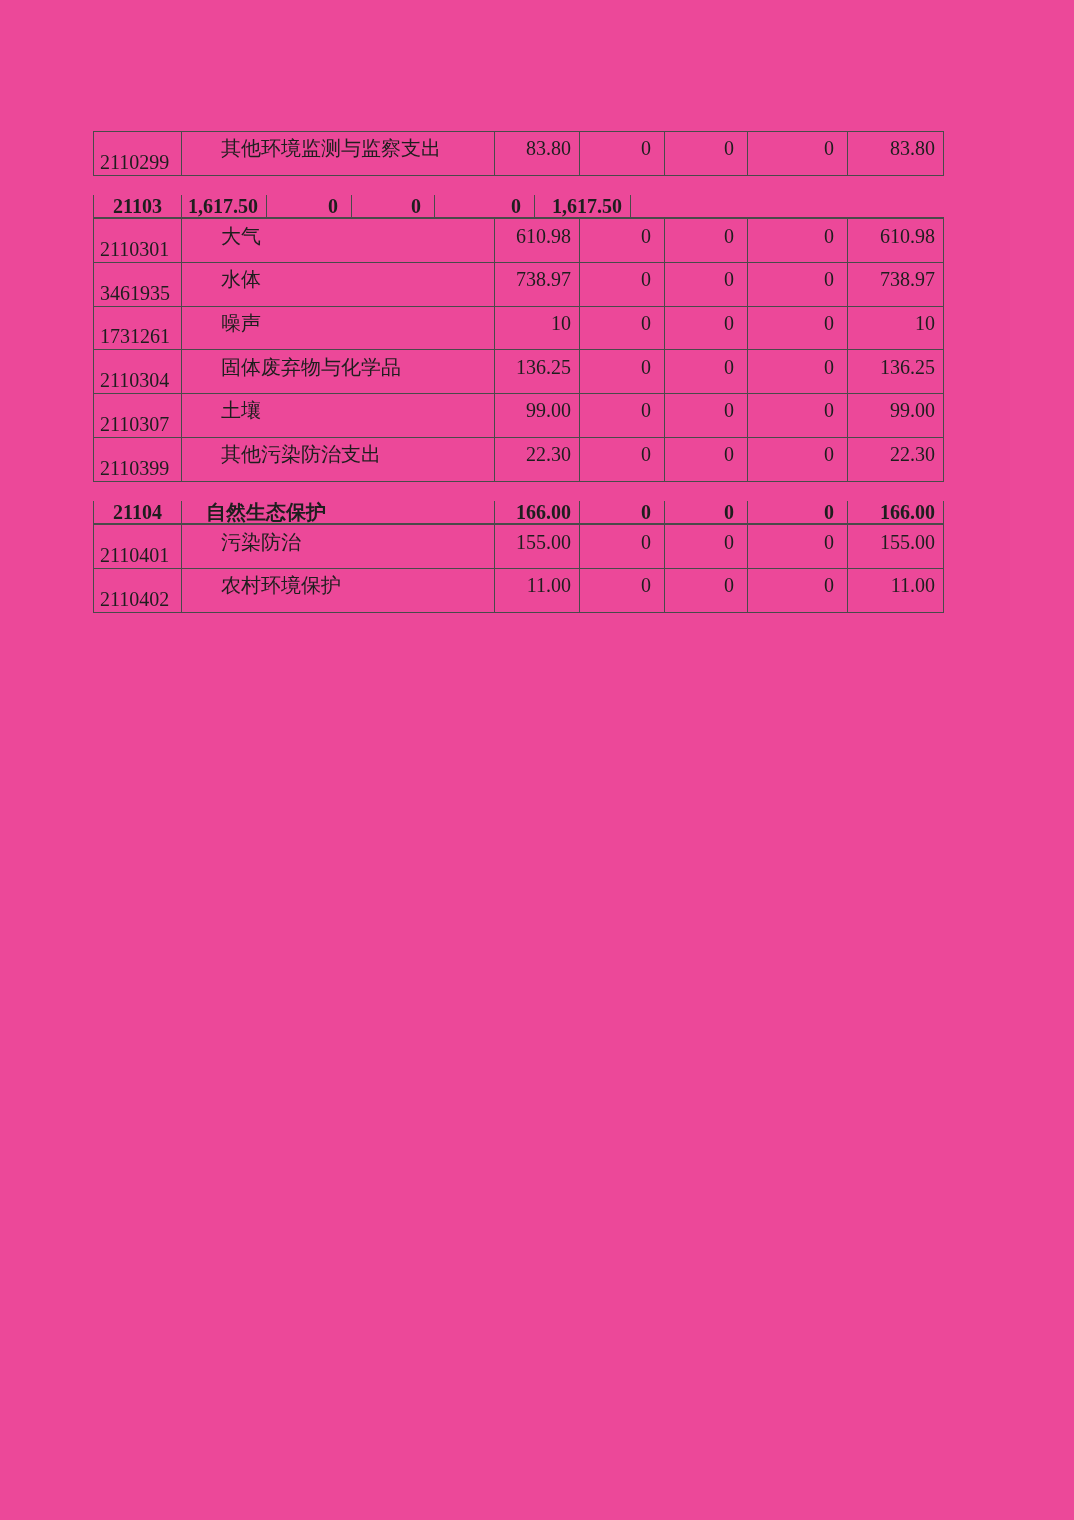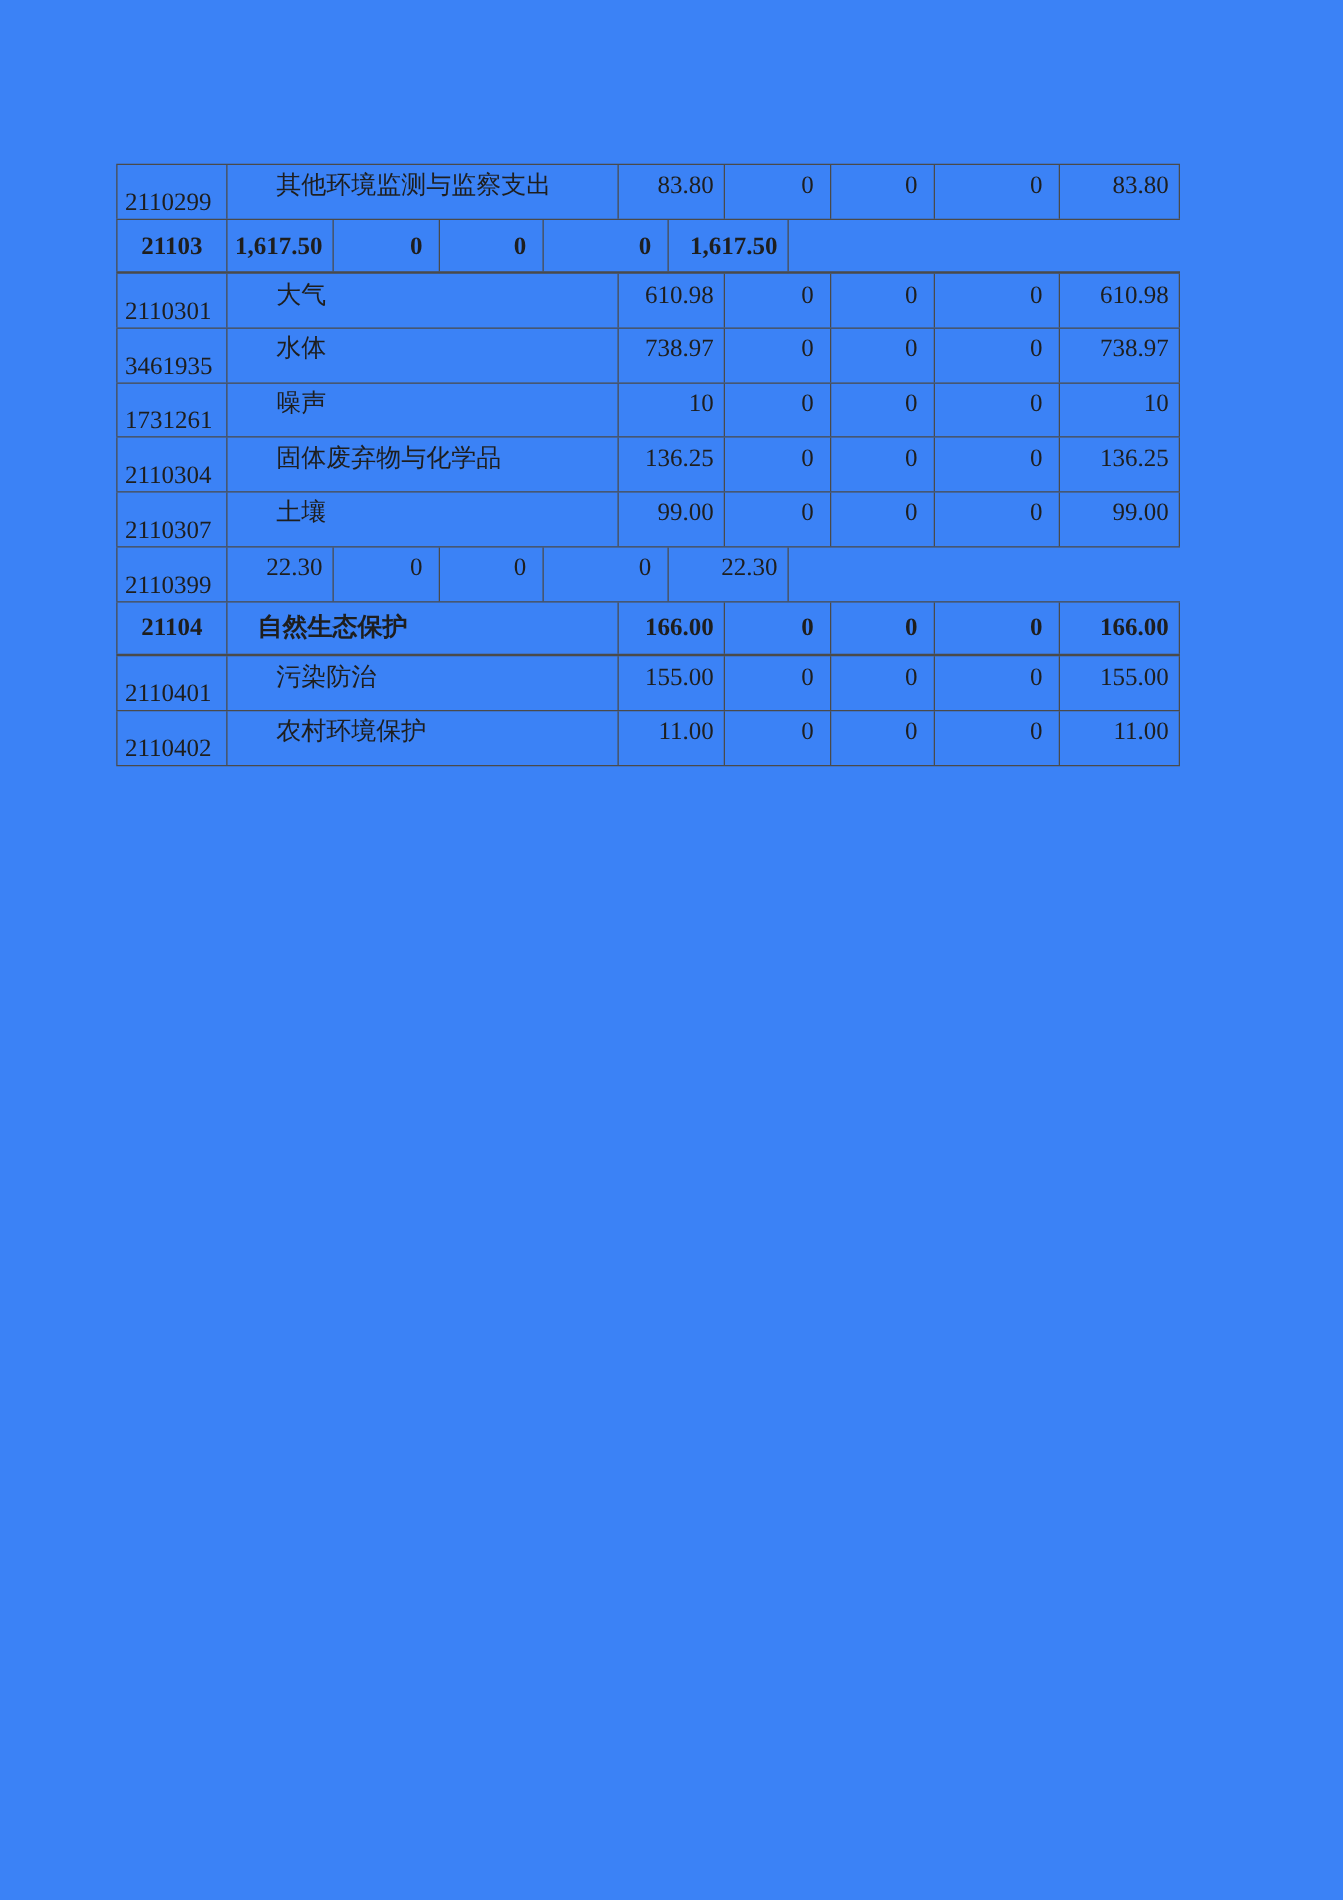--- a/index.html
+++ b/index.html
@@ -13,40 +13,41 @@
     font-family: "Liberation Serif", "DejaVu Serif", serif;
     color: #1e1e1e;
     position: relative;
     overflow: hidden;
   }
   .page {
     position: absolute;
     left: 0; top: 0;
     width: 1074px;
     height: 1520px;
-    background: #3b82f6;
+    background: #ec4899;
   }
   .budget-table {
     position: absolute;
     left: 93px;
     top: 131px;
     width: 851px;
     border-top: 1.5px solid #4a4a4a;
     font-size: 20px;
     line-height: 1.1;
   }
   .trow {
     display: flex;
     height: 43.7px;
     box-sizing: border-box;
     border-bottom: 1.5px solid #4a4a4a;
   }
   .trow.section {
     font-weight: 700;
     border-bottom-width: 2px;
+    align-items: flex-end;
   }
   .cell {
     box-sizing: border-box;
     border-right: 1.5px solid #4a4a4a;
     position: relative;
     display: flex;
     align-items: center;
     overflow: hidden;
     white-space: nowrap;
   }
@@ -245,20 +246,23 @@
       <span class="txt">0</span>
     </div>
     <div class="cell col-v2">
       <span class="txt">99.00</span>
     </div>
   </div>
       <div class="trow detail">
     <div class="cell col-code">
       <span class="txt">2110399</span>
     </div>
+    <div class="cell col-name">
+      <span class="txt">其他污染防治支出</span>
+    </div>
     <div class="cell col-v1">
       <span class="txt">22.30</span>
     </div>
     <div class="cell col-z1">
       <span class="txt">0</span>
     </div>
     <div class="cell col-z2">
       <span class="txt">0</span>
     </div>
     <div class="cell col-z3">

